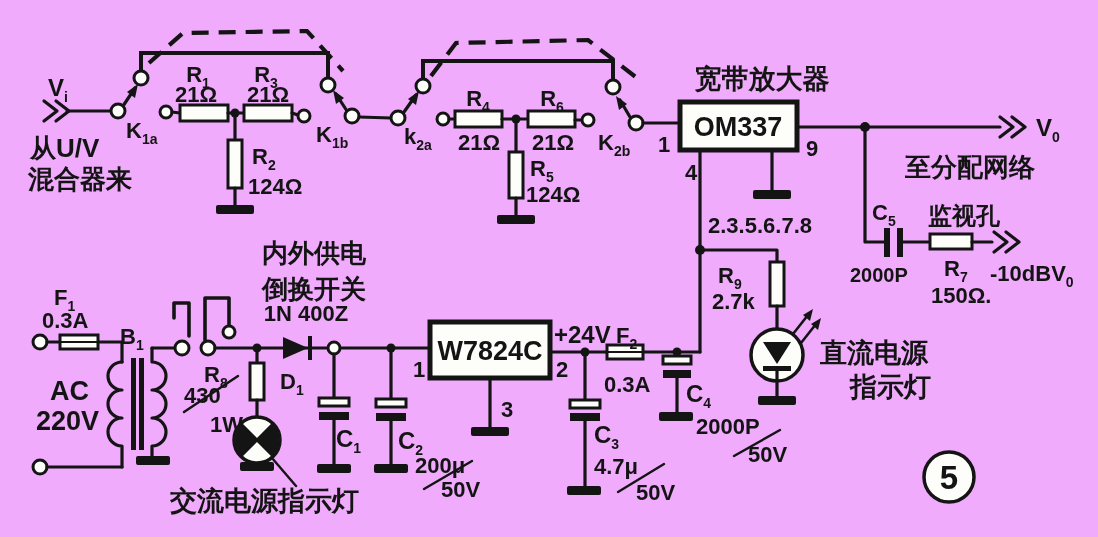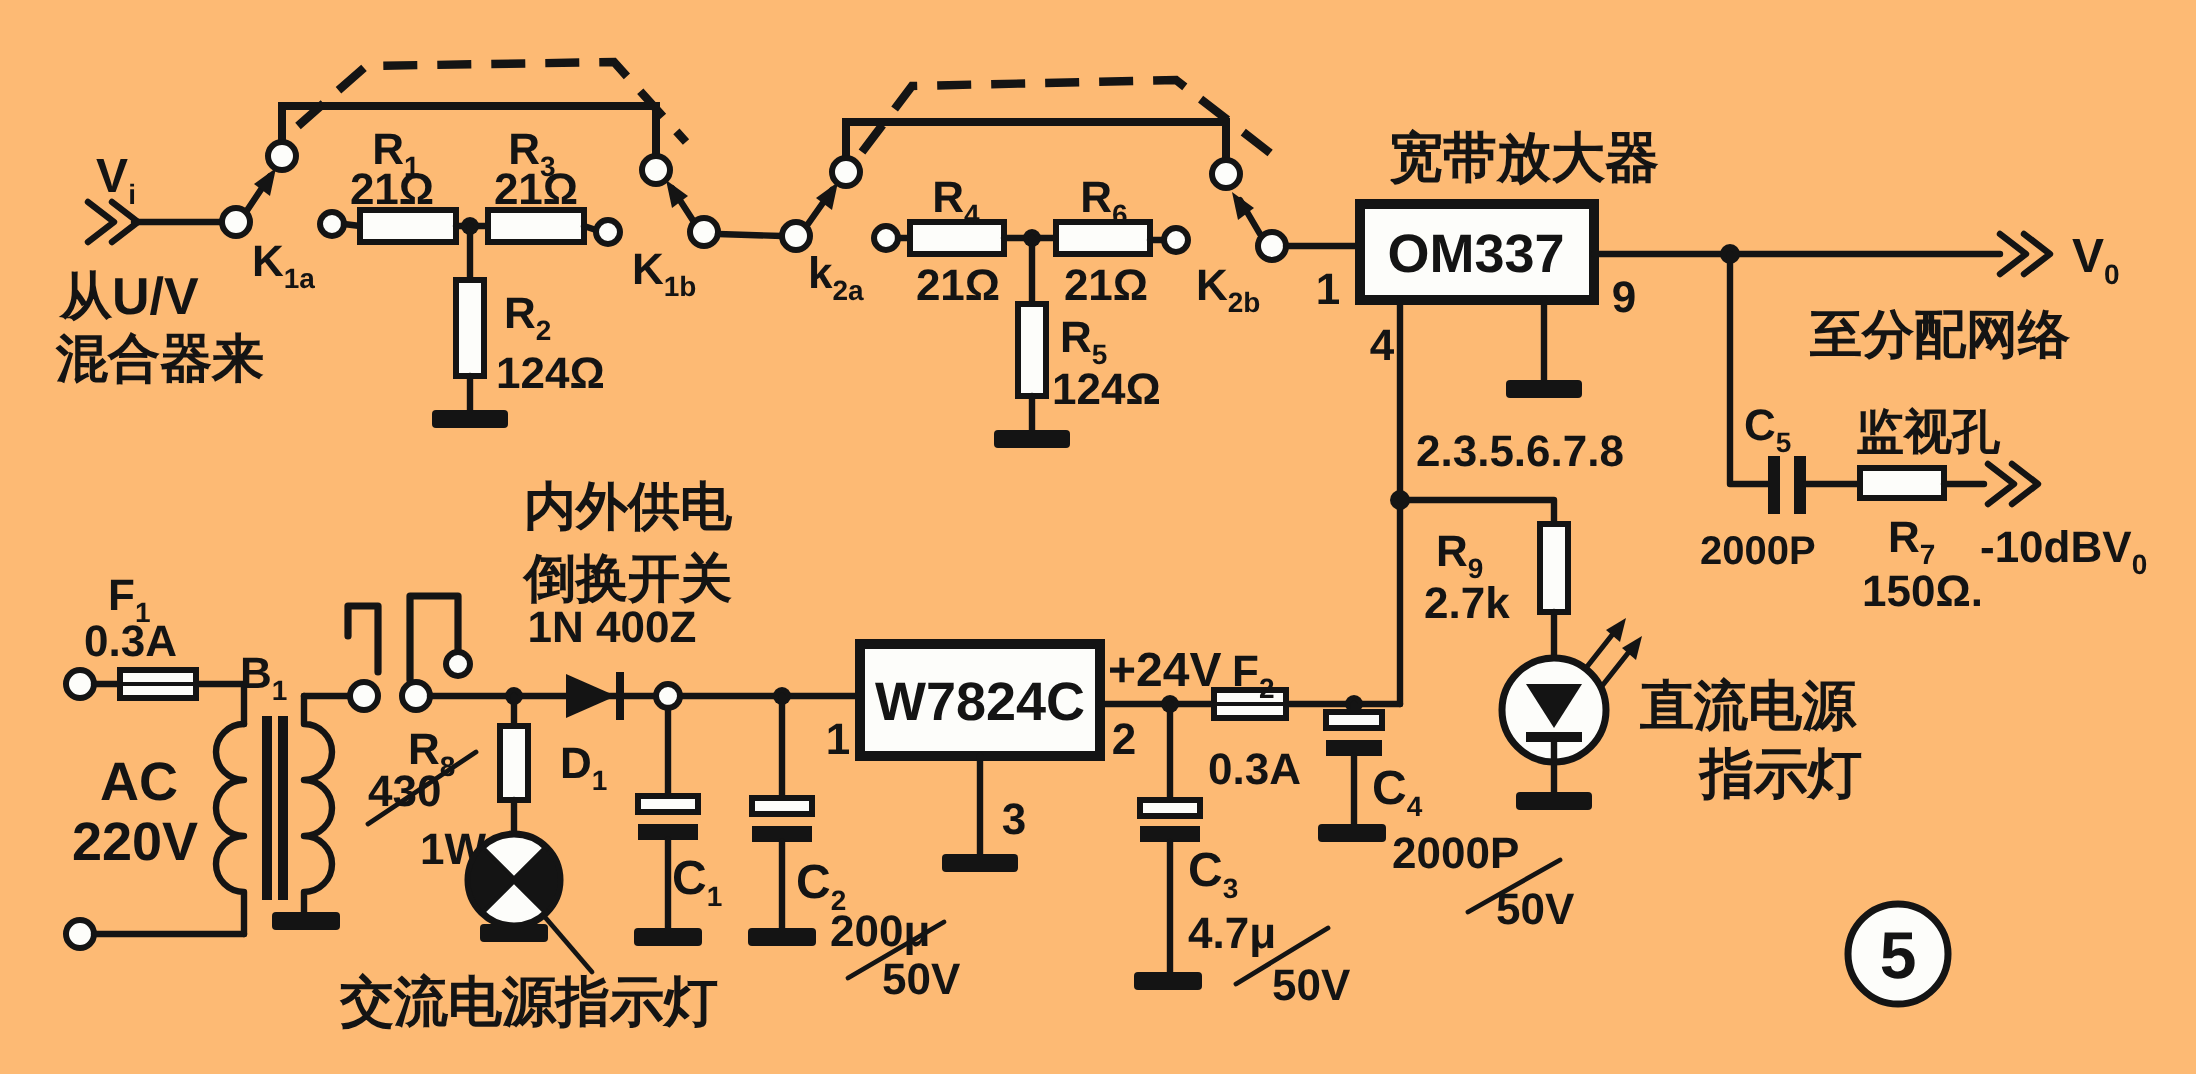--- a/index.html
+++ b/index.html
@@ -1,16 +1,16 @@
 <!DOCTYPE html>
 <html><head>
 <meta charset="utf-8">
 <style>
   html,body{margin:0;padding:0;background:#e8e8e8;}
-  #stage{position:relative;width:1098px;height:537px;background:#fdba74;overflow:hidden;
+  #stage{position:relative;width:1098px;height:537px;background:#f0abfc;overflow:hidden;
          font-family:"Liberation Sans","DejaVu Sans",sans-serif;}
   svg{position:absolute;left:0;top:0;}
   .wire{stroke:#141414;stroke-width:3.2;fill:none;stroke-linecap:round;stroke-linejoin:round;}
   .wire-h{stroke:#141414;stroke-width:4;fill:none;stroke-linecap:square;stroke-linejoin:miter;}
   .dash{stroke:#141414;stroke-width:4.2;fill:none;stroke-dasharray:17 10;stroke-linejoin:miter;}
   .comp{fill:#fdfdfa;stroke:#141414;stroke-width:3;}
   .comp-heavy{fill:#fdfdfa;stroke:#141414;stroke-width:5;}
   .contact{fill:#fdfdfa;stroke:#141414;stroke-width:3;}
   .dot{fill:#141414;stroke:none;}
   .blob{fill:#141414;stroke:none;}

